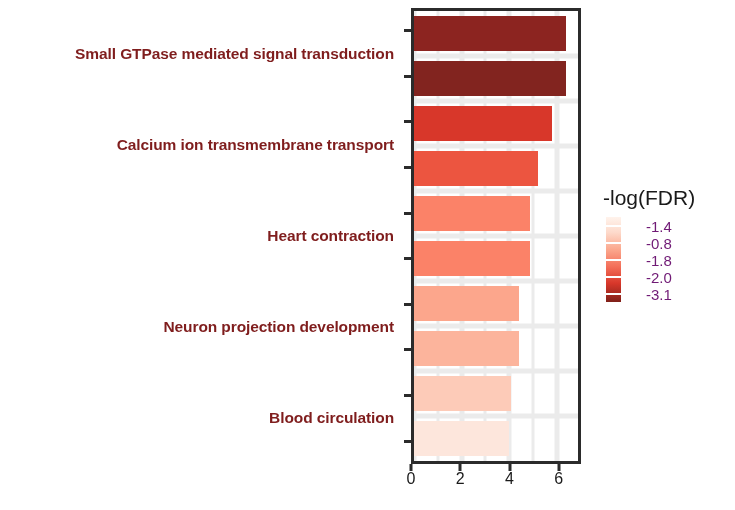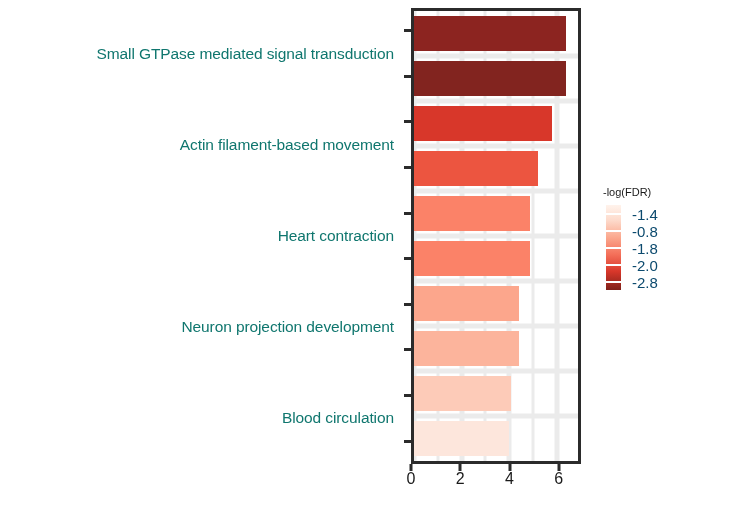--- a/index.html
+++ b/index.html
@@ -22,22 +22,22 @@
   .ylabel-row{
     flex:1 1 0;
     display:flex;
     align-items:center;
     justify-content:flex-end;
     padding-right:8px;
     box-sizing:border-box;
   }
   .ylabel-text{
     font-size:15.5px;
-    font-weight:normal;
-    color:#0f766e;
+    font-weight:bold;
+    color:#7f1d1d;
     white-space:nowrap;
     letter-spacing:-0.1px;
   }
 
   
   #yticks{
     position:absolute;
     left:404px; top:8px;
     width:8px; height:456px;
     display:flex; flex-direction:column;
@@ -130,59 +130,59 @@
     color:#1a1a1a;
   }
 
   
   #legend{
     position:absolute;
     left:600px; top:186px;
     width:120px;
   }
   #legend-title{
-    font-size:11px;
+    font-size:21px;
     color:#1a1a1a;
     margin-bottom:5px;
     margin-left:3px;
     white-space:nowrap;
   }
   #legend-body{position:relative;height:90px;}
   #colorbar{
     position:absolute;
     left:6px; top:2px;
     width:15px; height:85px;
   }
   .cbar-tick{
     position:absolute;
     left:0px;
     width:27px;height:2px;
     background:#ffffff;
     transform:translateY(-1px);
   }
   .cbar-label{
     position:absolute;
-    left:32px;
+    left:46px;
     font-size:15px;
-    color:#0c4a6e;
+    color:#701a75;
     transform:translateY(-50%);
     white-space:nowrap;
   }
 </style>
 </head>
 <body>
 
 <div id="chart-root">
 
   <div id="ylabels">
       <div class="ylabel-row">
         <span class="ylabel-text">Small GTPase mediated signal transduction</span>
       </div>
       <div class="ylabel-row">
-        <span class="ylabel-text">Actin filament-based movement</span>
+        <span class="ylabel-text">Calcium ion transmembrane transport</span>
       </div>
       <div class="ylabel-row">
         <span class="ylabel-text">Heart contraction</span>
       </div>
       <div class="ylabel-row">
         <span class="ylabel-text">Neuron projection development</span>
       </div>
       <div class="ylabel-row">
         <span class="ylabel-text">Blood circulation</span>
       </div>
@@ -295,17 +295,17 @@
       <div id="colorbar" style="background: linear-gradient(rgb(255, 243, 236) 0%, rgb(253, 218, 203) 18%, rgb(251, 168, 142) 38%, rgb(244, 112, 90) 58%, rgb(216, 55, 42) 78%, rgb(127, 32, 25) 100%);"></div>
     <div class="cbar-tick" style="top: 10.5px;"></div>
         <div class="cbar-label" style="top: 10.5px;">-1.4</div>
         <div class="cbar-tick" style="top: 27.5px;"></div>
         <div class="cbar-label" style="top: 27.5px;">-0.8</div>
         <div class="cbar-tick" style="top: 44.5px;"></div>
         <div class="cbar-label" style="top: 44.5px;">-1.8</div>
         <div class="cbar-tick" style="top: 61.5px;"></div>
         <div class="cbar-label" style="top: 61.5px;">-2.0</div>
         <div class="cbar-tick" style="top: 78.5px;"></div>
-        <div class="cbar-label" style="top: 78.5px;">-2.8</div>
+        <div class="cbar-label" style="top: 78.5px;">-3.1</div>
       </div>
   </div>
 
 </div>
 
 </body></html>

